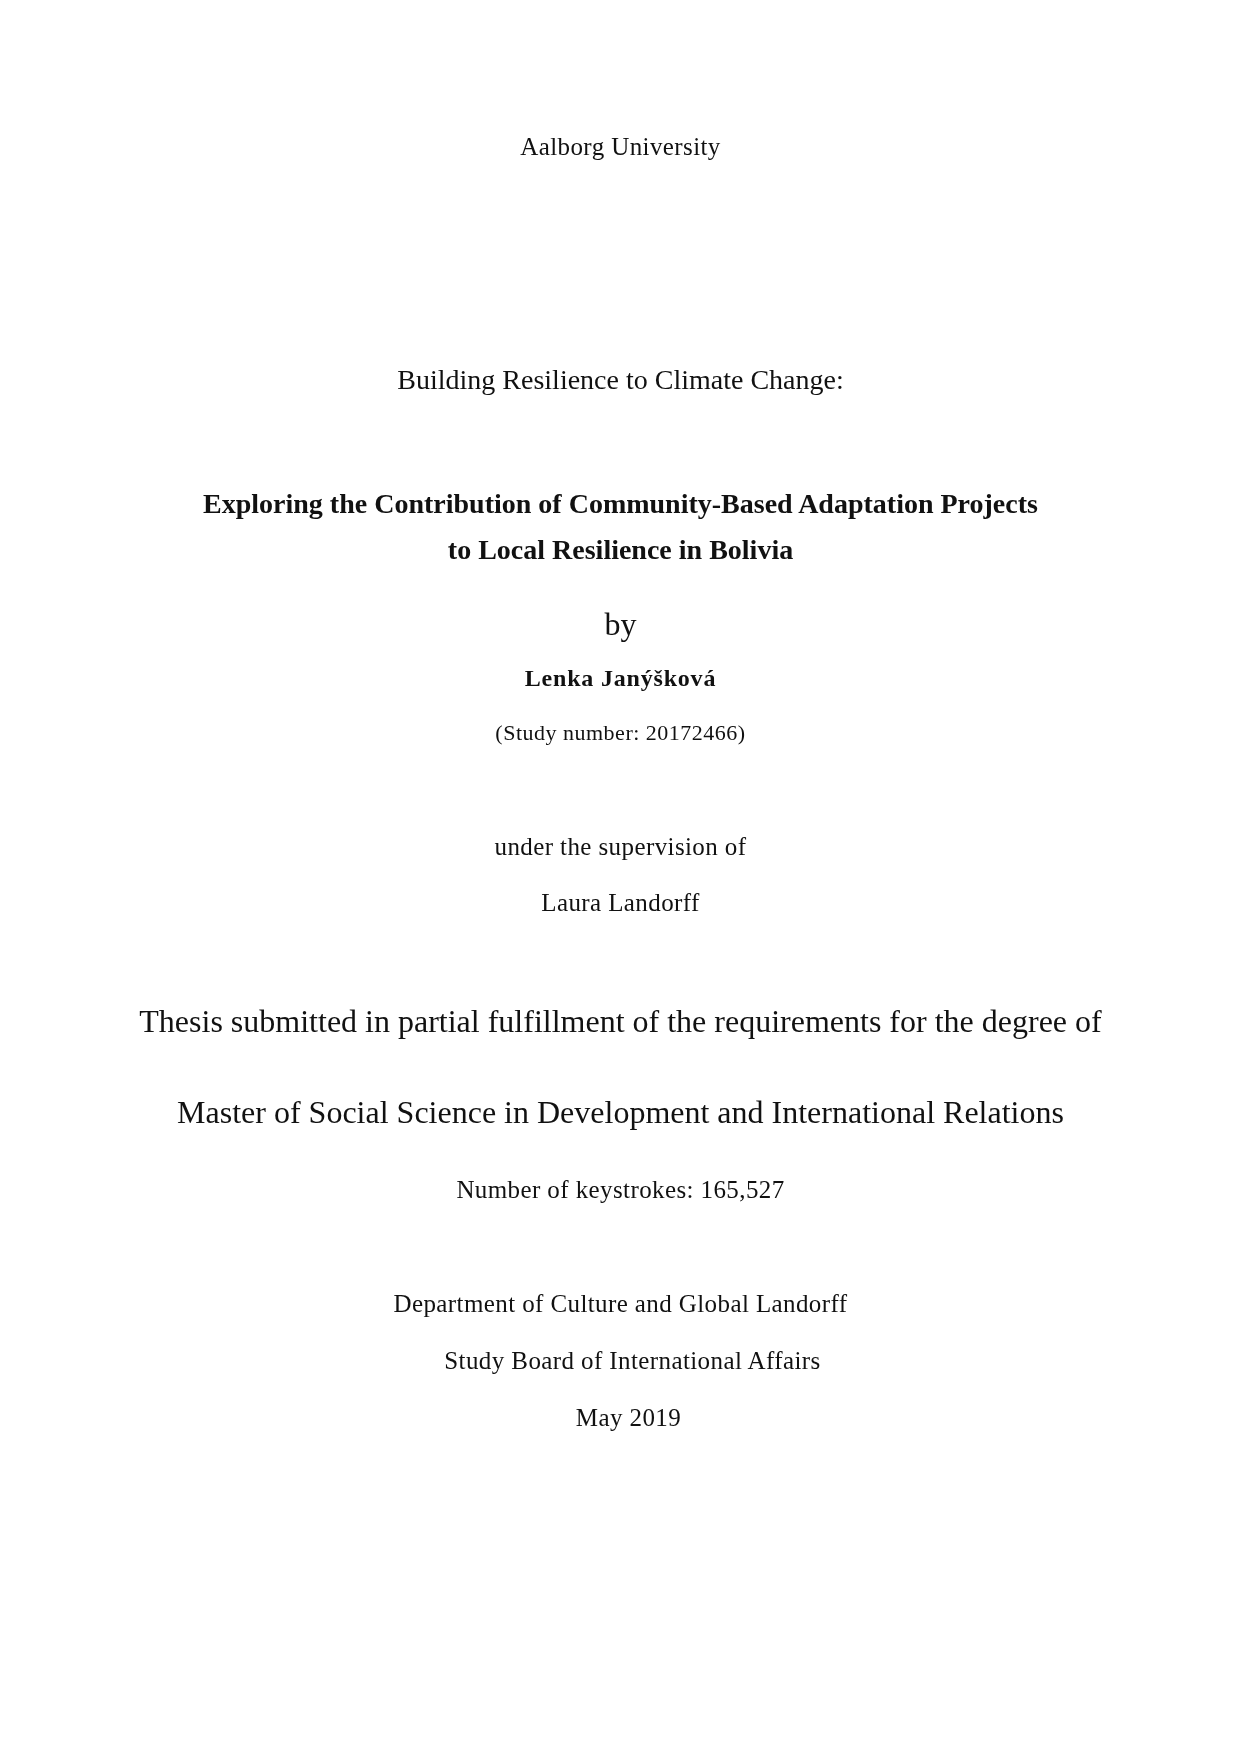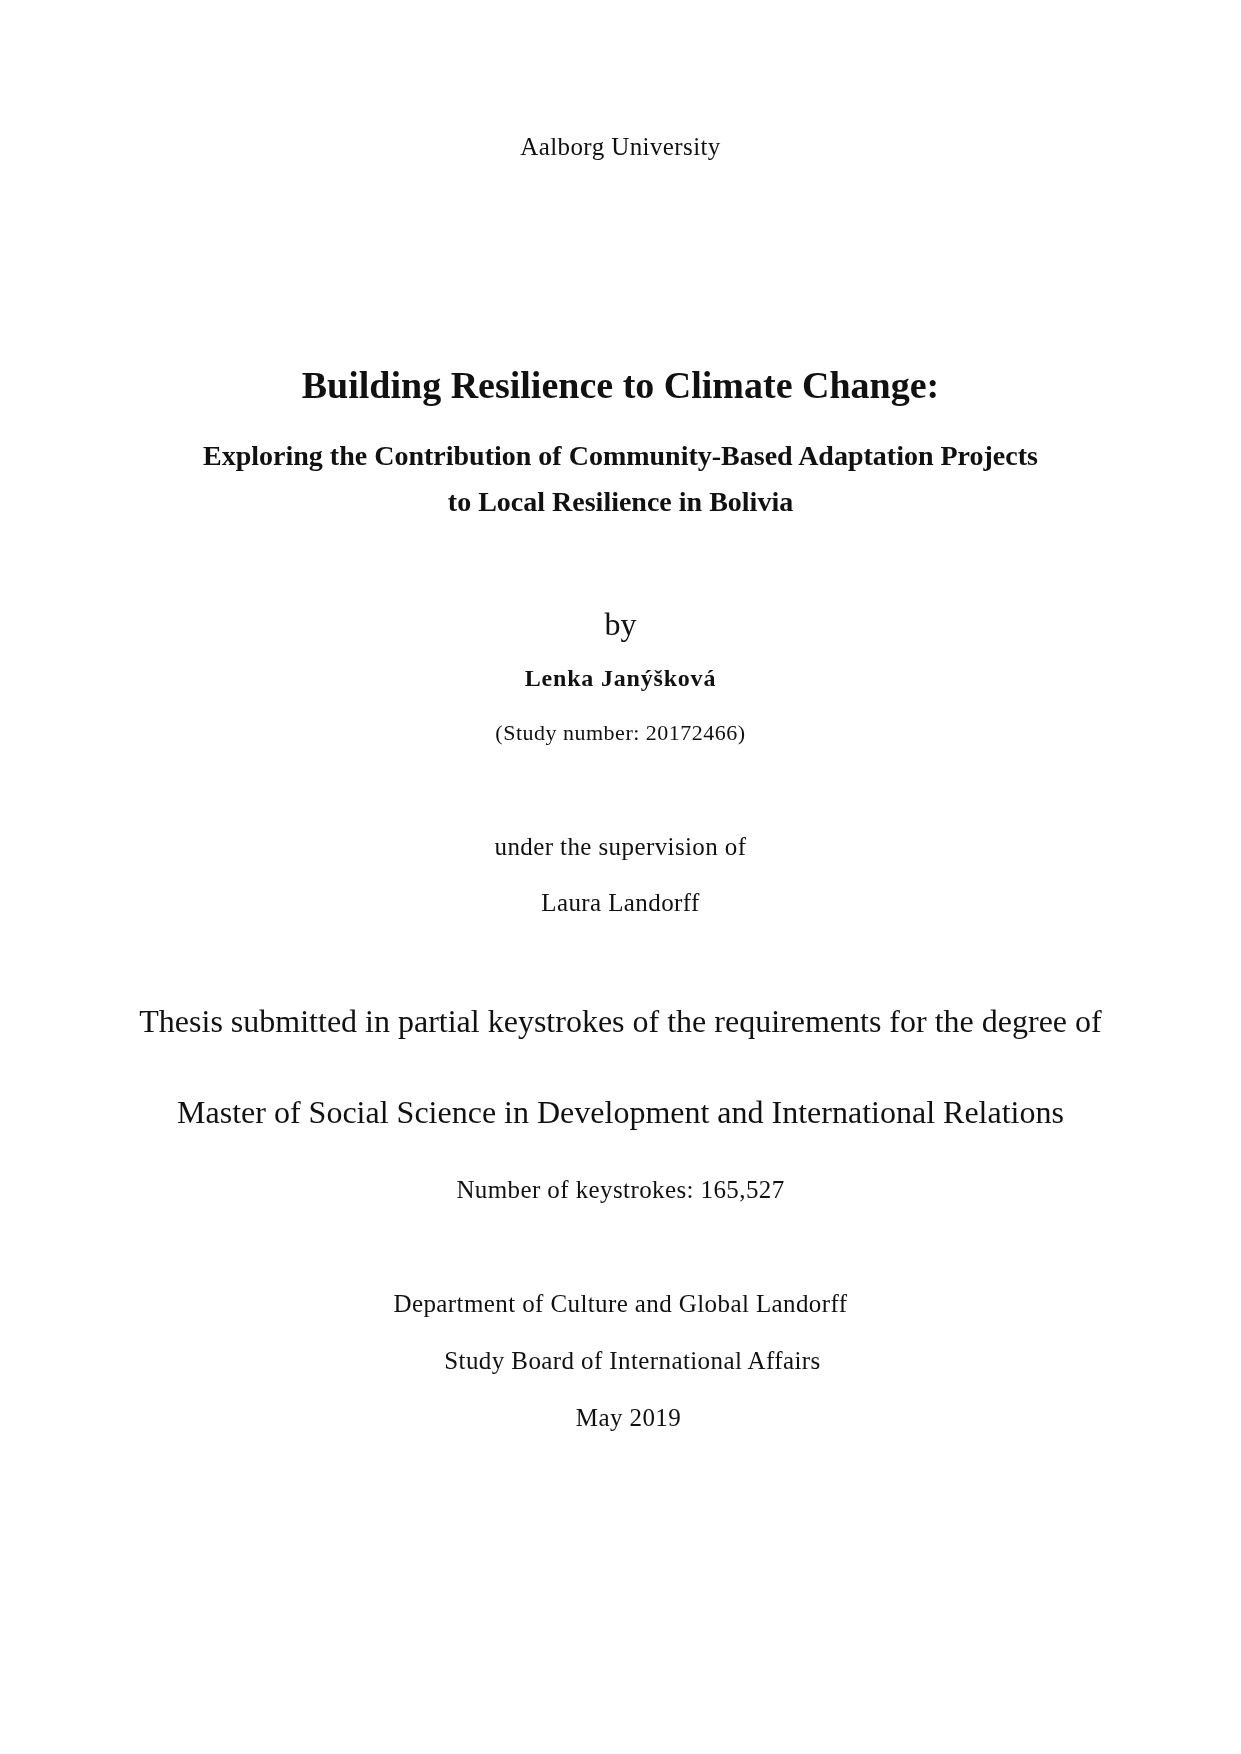--- a/index.html
+++ b/index.html
@@ -18,22 +18,22 @@
     .line {
       position: absolute;
       left: 0;
       width: 1241px;
       text-align: center;
       white-space: nowrap;
       line-height: 1;
     }
     .reg { font-size: 32px; font-weight: normal; }
     .reg-sp { font-size: 25px; letter-spacing: 0.4px; }
-    .title { font-size: 38px; font-weight: bold; }
-    .subtitle { font-size: 28px; font-weight: bold; }
+    .title { font-size: 28px; font-weight: normal; }
+    .subtitle { font-size: 28px; font-weight: bold; margin-top: 48px; }
     .author { font-size: 24px; font-weight: bold; letter-spacing: 0.8px; }
     .small { font-size: 22px; letter-spacing: 0.5px; }
   </style>
 </head>
 <body>
 
 <div>
   <div class="line reg-sp" style="top:134px;">Aalborg University</div>
 
   <div class="line title" style="top:366px;">Building Resilience to Climate Change:</div>
@@ -43,21 +43,21 @@
 
   <div class="line reg" style="top:608px;">by</div>
 
   <div class="line author" style="top:666px;">Lenka Janýšková</div>
 
   <div class="line small" style="top:722px;">(Study number: 20172466)</div>
 
   <div class="line reg-sp" style="top:834px;">under the supervision of</div>
   <div class="line reg-sp" style="top:890px;">Laura Landorff</div>
 
-  <div class="line reg" style="top:1005px;">Thesis submitted in partial keystrokes of the requirements for the degree of</div>
+  <div class="line reg" style="top:1005px;">Thesis submitted in partial fulfillment of the requirements for the degree of</div>
   <div class="line reg" style="top:1096px;">Master of Social Science in Development and International Relations</div>
 
   <div class="line reg-sp" style="top:1177px;">Number of keystrokes: 165,527</div>
 
   <div class="line reg-sp" style="top:1291px;">Department of Culture and Global Landorff</div>
   <div class="line reg-sp" style="top:1348px;padding-left:12px;">Study Board of International Affairs</div>
   <div class="line reg-sp" style="top:1405px;margin-left:8px;">May 2019</div>
 </div>
 
 </body></html>

